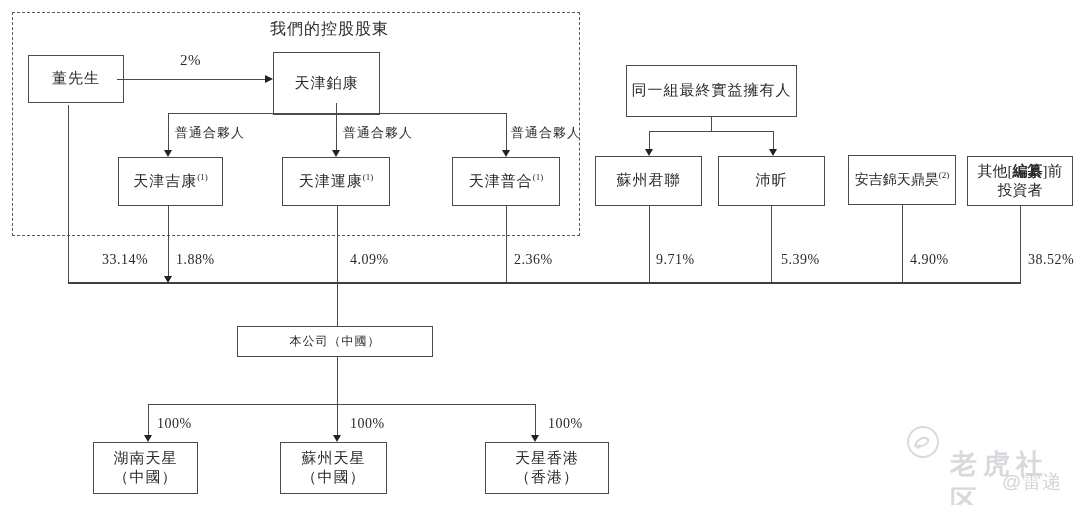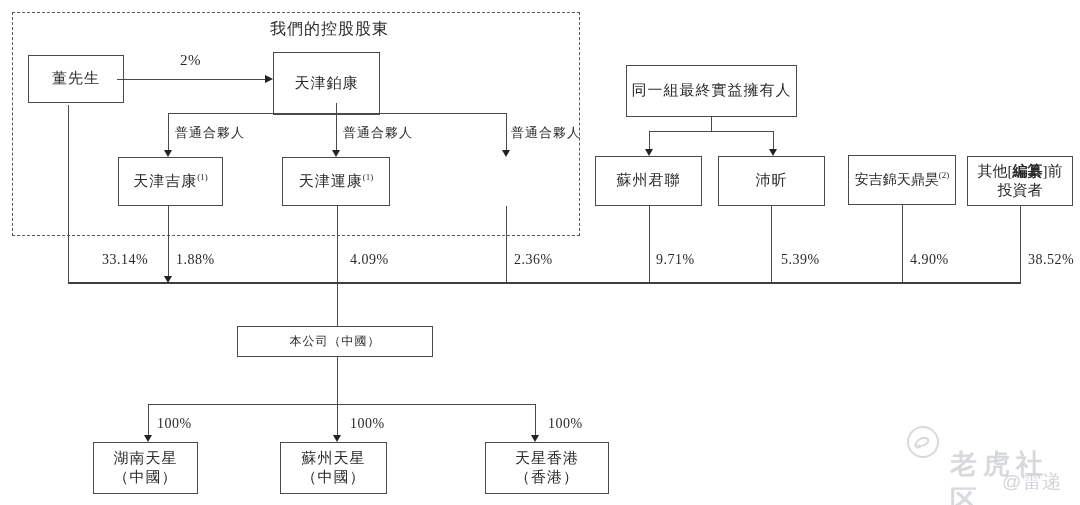--- a/index.html
+++ b/index.html
@@ -57,20 +57,23 @@
   <div class="arr-d" style="left:502px;top:150px;"></div>
   <div class="lbl-cn" style="left:175px;top:124px;">普通合夥人</div>
   <div class="lbl-cn" style="left:343px;top:124px;">普通合夥人</div>
   <div class="lbl-cn" style="left:511px;top:124px;">普通合夥人</div>
 
   <div class="node" style="left:118px;top:157px;width:105px;height:49px;">
     <span><span>天津吉康</span><sup>(1)</sup></span>
   </div>
   <div class="node" style="left:282px;top:157px;width:108px;height:49px;">
     <span><span>天津運康</span><sup>(1)</sup></span>
+  </div>
+  <div class="node" style="left:452px;top:157px;width:108px;height:49px;">
+    <span><span>天津普合</span><sup>(1)</sup></span>
   </div>
 
   <div class="node" style="left:626px;top:65px;width:171px;height:52px;">
     <span>同一組最終實益擁有人</span>
   </div>
   <div class="vline" style="left:711px;top:117px;height:14px;"></div>
   <div class="hline" style="left:649px;top:131px;width:124px;"></div>
   <div class="vline" style="left:649px;top:131px;height:18px;"></div>
   <div class="vline" style="left:773px;top:131px;height:18px;"></div>
   <div class="arr-d" style="left:645px;top:149px;"></div>

